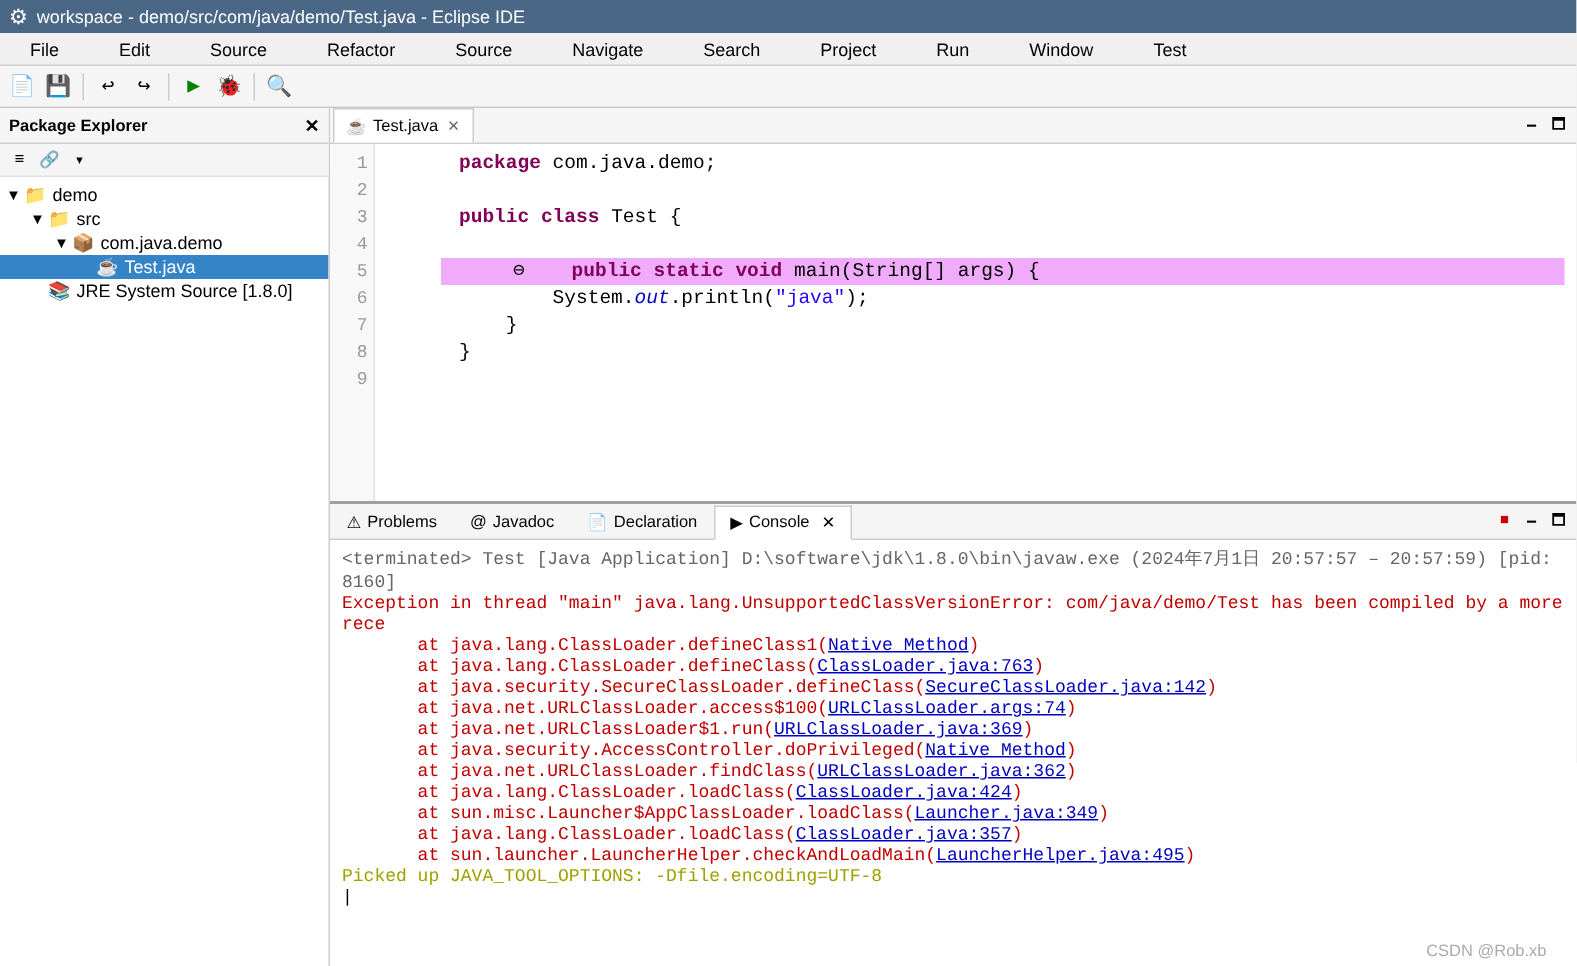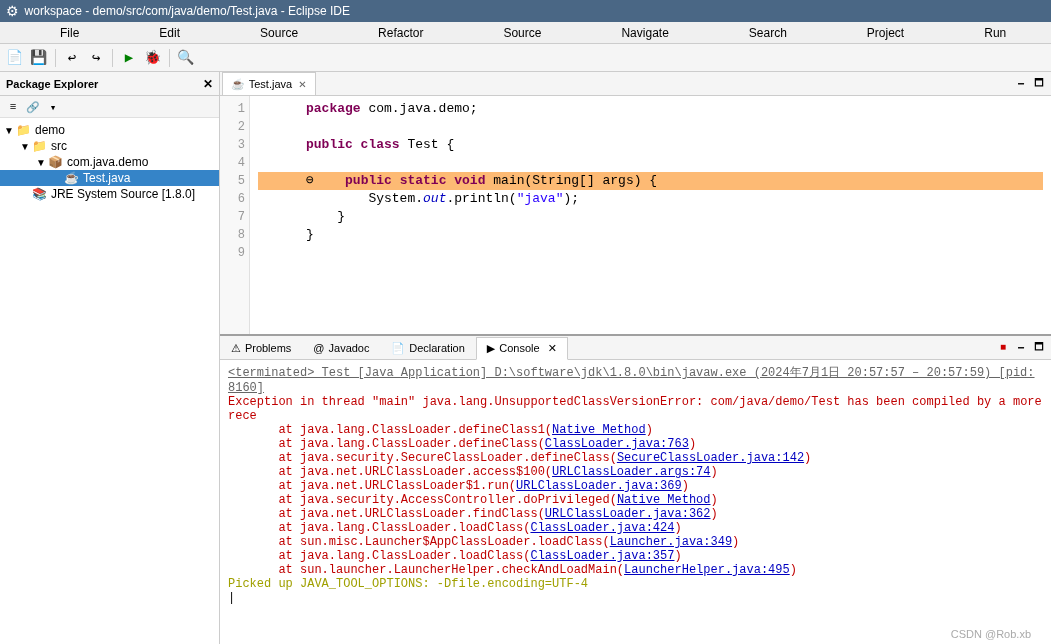--- a/index.html
+++ b/index.html
@@ -25,21 +25,20 @@
       display: flex;
       align-items: center;
       height: 22px;
       border-bottom: 1px solid #ccc;
       font-family: Arial, sans-serif;
       font-size: 12px;
     }
     .menu-item {
       padding: 2px 20px;
       cursor: pointer;
-      margin-left: 40px;
     }
 
     
     #toolbar {
       background: #f5f5f5;
       border-bottom: 1px solid #ccc;
       height: 28px;
       display: flex;
       align-items: center;
       padding: 0 4px;
@@ -165,21 +164,21 @@
     #code-content {
       flex: 1;
       padding: 4px 8px;
       line-height: 18px;
       white-space: pre;
       color: #000;
     }
     .code-line { display: block; min-height: 18px; padding-left: 48px; }
     .kw { color: #7f0055; font-weight: bold; }
     .str { color: #2a00ff; }
-    .line-selected { background: #fdba74; }
+    .line-selected { background: #f0abfc; margin-left: 36px; }
 
     
     #bottom-panel {
       border-top: 2px solid #a0a0a0;
       background: white;
       display: flex;
       flex-direction: column;
       height: 310px;
     }
     #bottom-tabs {
@@ -211,21 +210,21 @@
 
     
     #console-output {
       flex: 1;
       overflow: auto;
       padding: 4px 8px;
       font-family: 'Courier New', monospace;
       font-size: 12px;
       background: white;
     }
-    .console-terminated { color: #666; text-decoration: underline; }
+    .console-terminated { color: #666; }
     .console-error { color: #c00000; }
     .console-link { color: #0000c0; text-decoration: underline; cursor: pointer; }
     .console-picked { color: #a0a000; }
 
     
     ::-webkit-scrollbar { width: 10px; height: 10px; }
     ::-webkit-scrollbar-track { background: #f1f1f1; }
     ::-webkit-scrollbar-thumb { background: #c0c0c0; }
 
     
@@ -383,21 +382,21 @@
         <div class="console-error">&nbsp;&nbsp;&nbsp;&nbsp;&nbsp;&nbsp;&nbsp;at java.lang.ClassLoader.defineClass(<span class="console-link">ClassLoader.java:763</span>)</div>
         <div class="console-error">&nbsp;&nbsp;&nbsp;&nbsp;&nbsp;&nbsp;&nbsp;at java.security.SecureClassLoader.defineClass(<span class="console-link">SecureClassLoader.java:142</span>)</div>
         <div class="console-error">&nbsp;&nbsp;&nbsp;&nbsp;&nbsp;&nbsp;&nbsp;at java.net.URLClassLoader.access$100(<span class="console-link">URLClassLoader.args:74</span>)</div>
         <div class="console-error">&nbsp;&nbsp;&nbsp;&nbsp;&nbsp;&nbsp;&nbsp;at java.net.URLClassLoader$1.run(<span class="console-link">URLClassLoader.java:369</span>)</div>
         <div class="console-error">&nbsp;&nbsp;&nbsp;&nbsp;&nbsp;&nbsp;&nbsp;at java.security.AccessController.doPrivileged(<span class="console-link">Native Method</span>)</div>
         <div class="console-error">&nbsp;&nbsp;&nbsp;&nbsp;&nbsp;&nbsp;&nbsp;at java.net.URLClassLoader.findClass(<span class="console-link">URLClassLoader.java:362</span>)</div>
         <div class="console-error">&nbsp;&nbsp;&nbsp;&nbsp;&nbsp;&nbsp;&nbsp;at java.lang.ClassLoader.loadClass(<span class="console-link">ClassLoader.java:424</span>)</div>
         <div class="console-error">&nbsp;&nbsp;&nbsp;&nbsp;&nbsp;&nbsp;&nbsp;at sun.misc.Launcher$AppClassLoader.loadClass(<span class="console-link">Launcher.java:349</span>)</div>
         <div class="console-error">&nbsp;&nbsp;&nbsp;&nbsp;&nbsp;&nbsp;&nbsp;at java.lang.ClassLoader.loadClass(<span class="console-link">ClassLoader.java:357</span>)</div>
         <div class="console-error">&nbsp;&nbsp;&nbsp;&nbsp;&nbsp;&nbsp;&nbsp;at sun.launcher.LauncherHelper.checkAndLoadMain(<span class="console-link">LauncherHelper.java:495</span>)</div>
-        <div class="console-picked">Picked up JAVA_TOOL_OPTIONS: -Dfile.encoding=UTF-4</div>
+        <div class="console-picked">Picked up JAVA_TOOL_OPTIONS: -Dfile.encoding=UTF-8</div>
         <div>|</div>
       </div>
     </div>
 
   </div>
 </div>
 
 <div id="watermark">CSDN @Rob.xb</div>
 
 </body></html>

